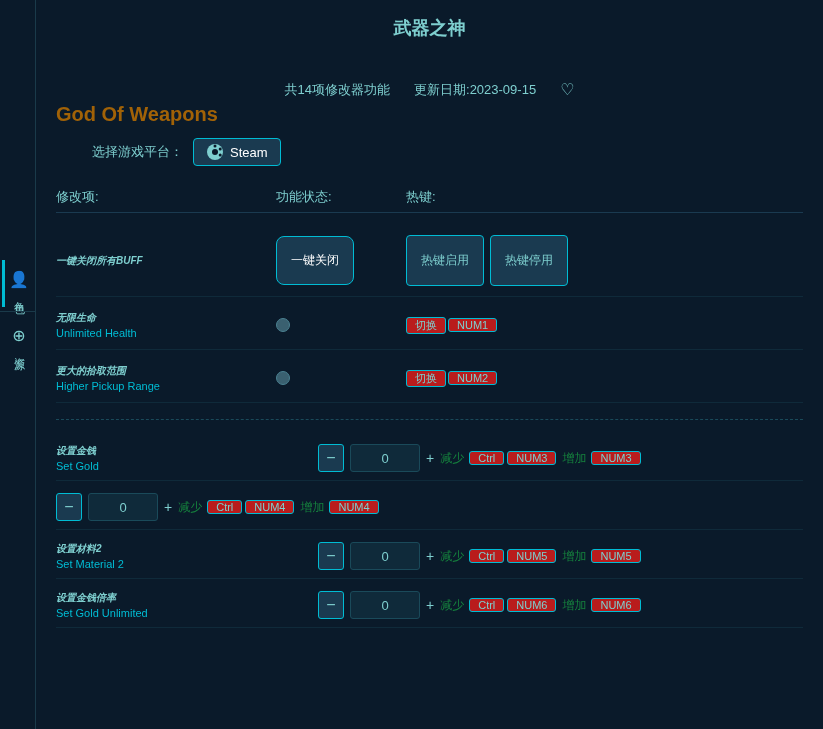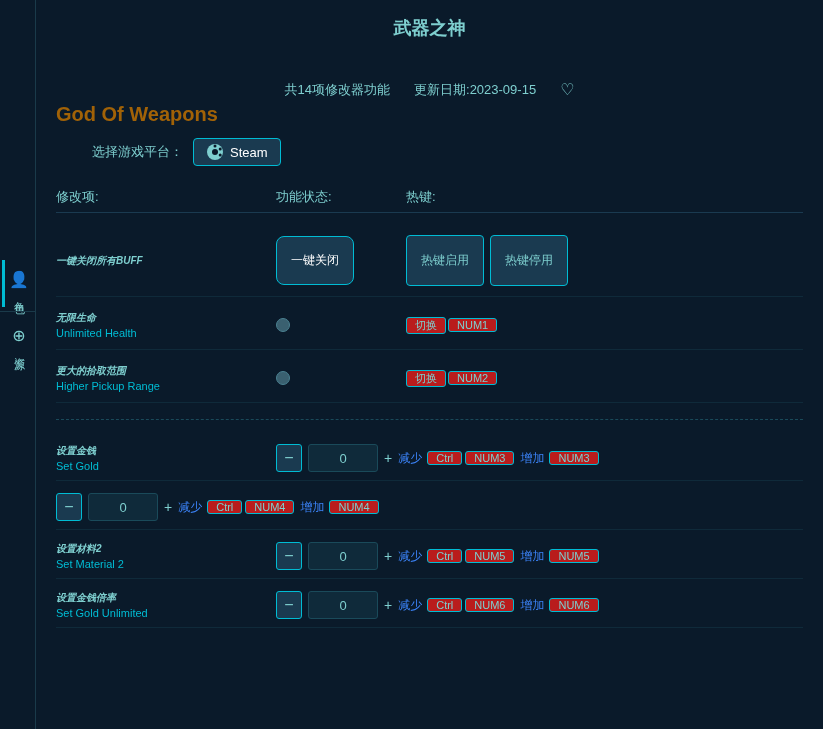--- a/index.html
+++ b/index.html
@@ -185,20 +185,21 @@
     }
     .section-divider {
       border: none;
       border-top: 1px dashed #1a4a5a;
       margin: 16px 0 12px 0;
     }
     .resource-row {
       display: flex;
       padding: 12px 0 8px 0;
       border-bottom: 1px solid #0f2a3a;
+      gap: 42px;
     }
     .resource-name-col { flex: 0 0 220px; }
     .resource-control-col {
       flex: 1;
       display: flex;
       align-items: center;
       gap: 6px;
       flex-wrap: wrap;
     }
     .num-btn {
@@ -228,21 +229,21 @@
       color: #7ecfcf;
       font-size: 14px;
     }
     .hotkey-group-inline {
       display: flex;
       align-items: center;
       gap: 3px;
     }
     .op-label {
       font-size: 12px;
-      color: #3b82f6;
+      color: #15803d;
       margin-right: 2px;
     }
     .sidebar-divider {
       width: 100%;
       height: 1px;
       background: #1a3a4a;
       margin: 4px 0;
     }
   </style>
 </head>

